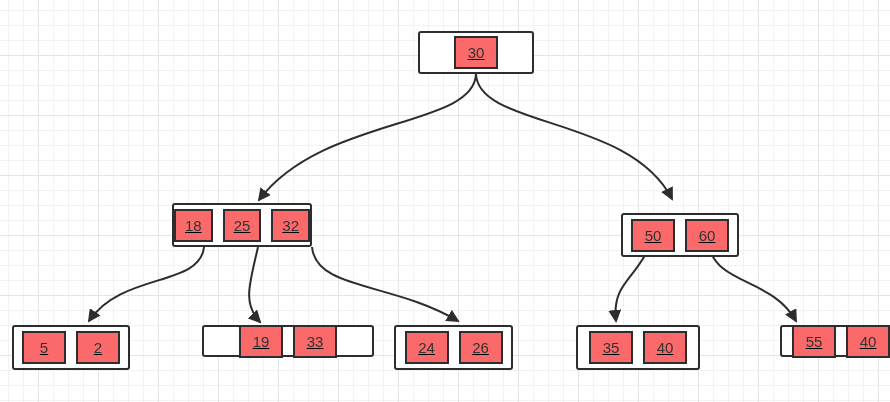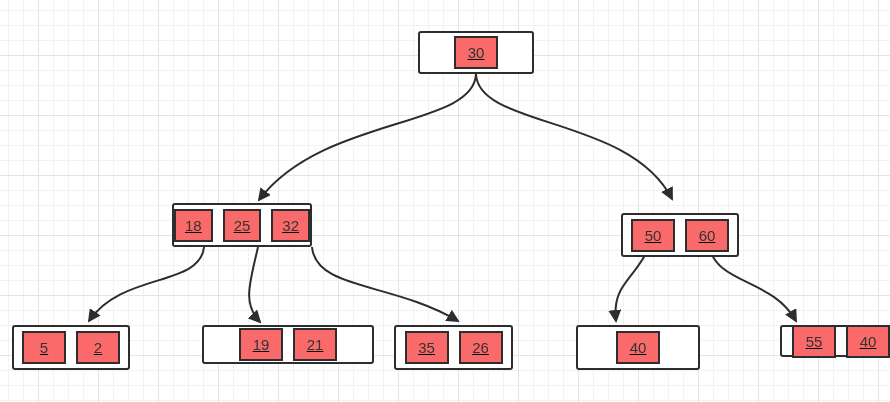--- a/index.html
+++ b/index.html
@@ -77,31 +77,32 @@
   <div class="bnode" style="left:621px;top:213px;width:118px;height:44px">
       <div class="bkey">50</div>
       <div class="bkey">60</div>
     </div>
 
   <div class="bnode" style="left:12px;top:325px;width:118px;height:45px">
       <div class="bkey">5</div>
       <div class="bkey">2</div>
     </div>
 
-  <div class="bnode" style="left:202px;top:325px;width:172px;height:39px">
+  <div class="bnode" style="left:202px;top:325px;width:172px;height:32px">
       <div class="bkey">19</div>
-      <div class="bkey">21</div>
+      <div class="bkey">33</div>
     </div>
 
   <div class="bnode" style="left:394px;top:325px;width:119px;height:45px">
-      <div class="bkey">35</div>
+      <div class="bkey">24</div>
       <div class="bkey">26</div>
     </div>
 
   <div class="bnode" style="left:576px;top:325px;width:124px;height:45px">
+      <div class="bkey">35</div>
       <div class="bkey">40</div>
     </div>
 
   <div class="bnode" style="left:780px;top:325px;width:122px;height:32px">
       <div class="bkey">55</div>
       <div class="bkey">40</div>
     </div>
 
 </div>
 

